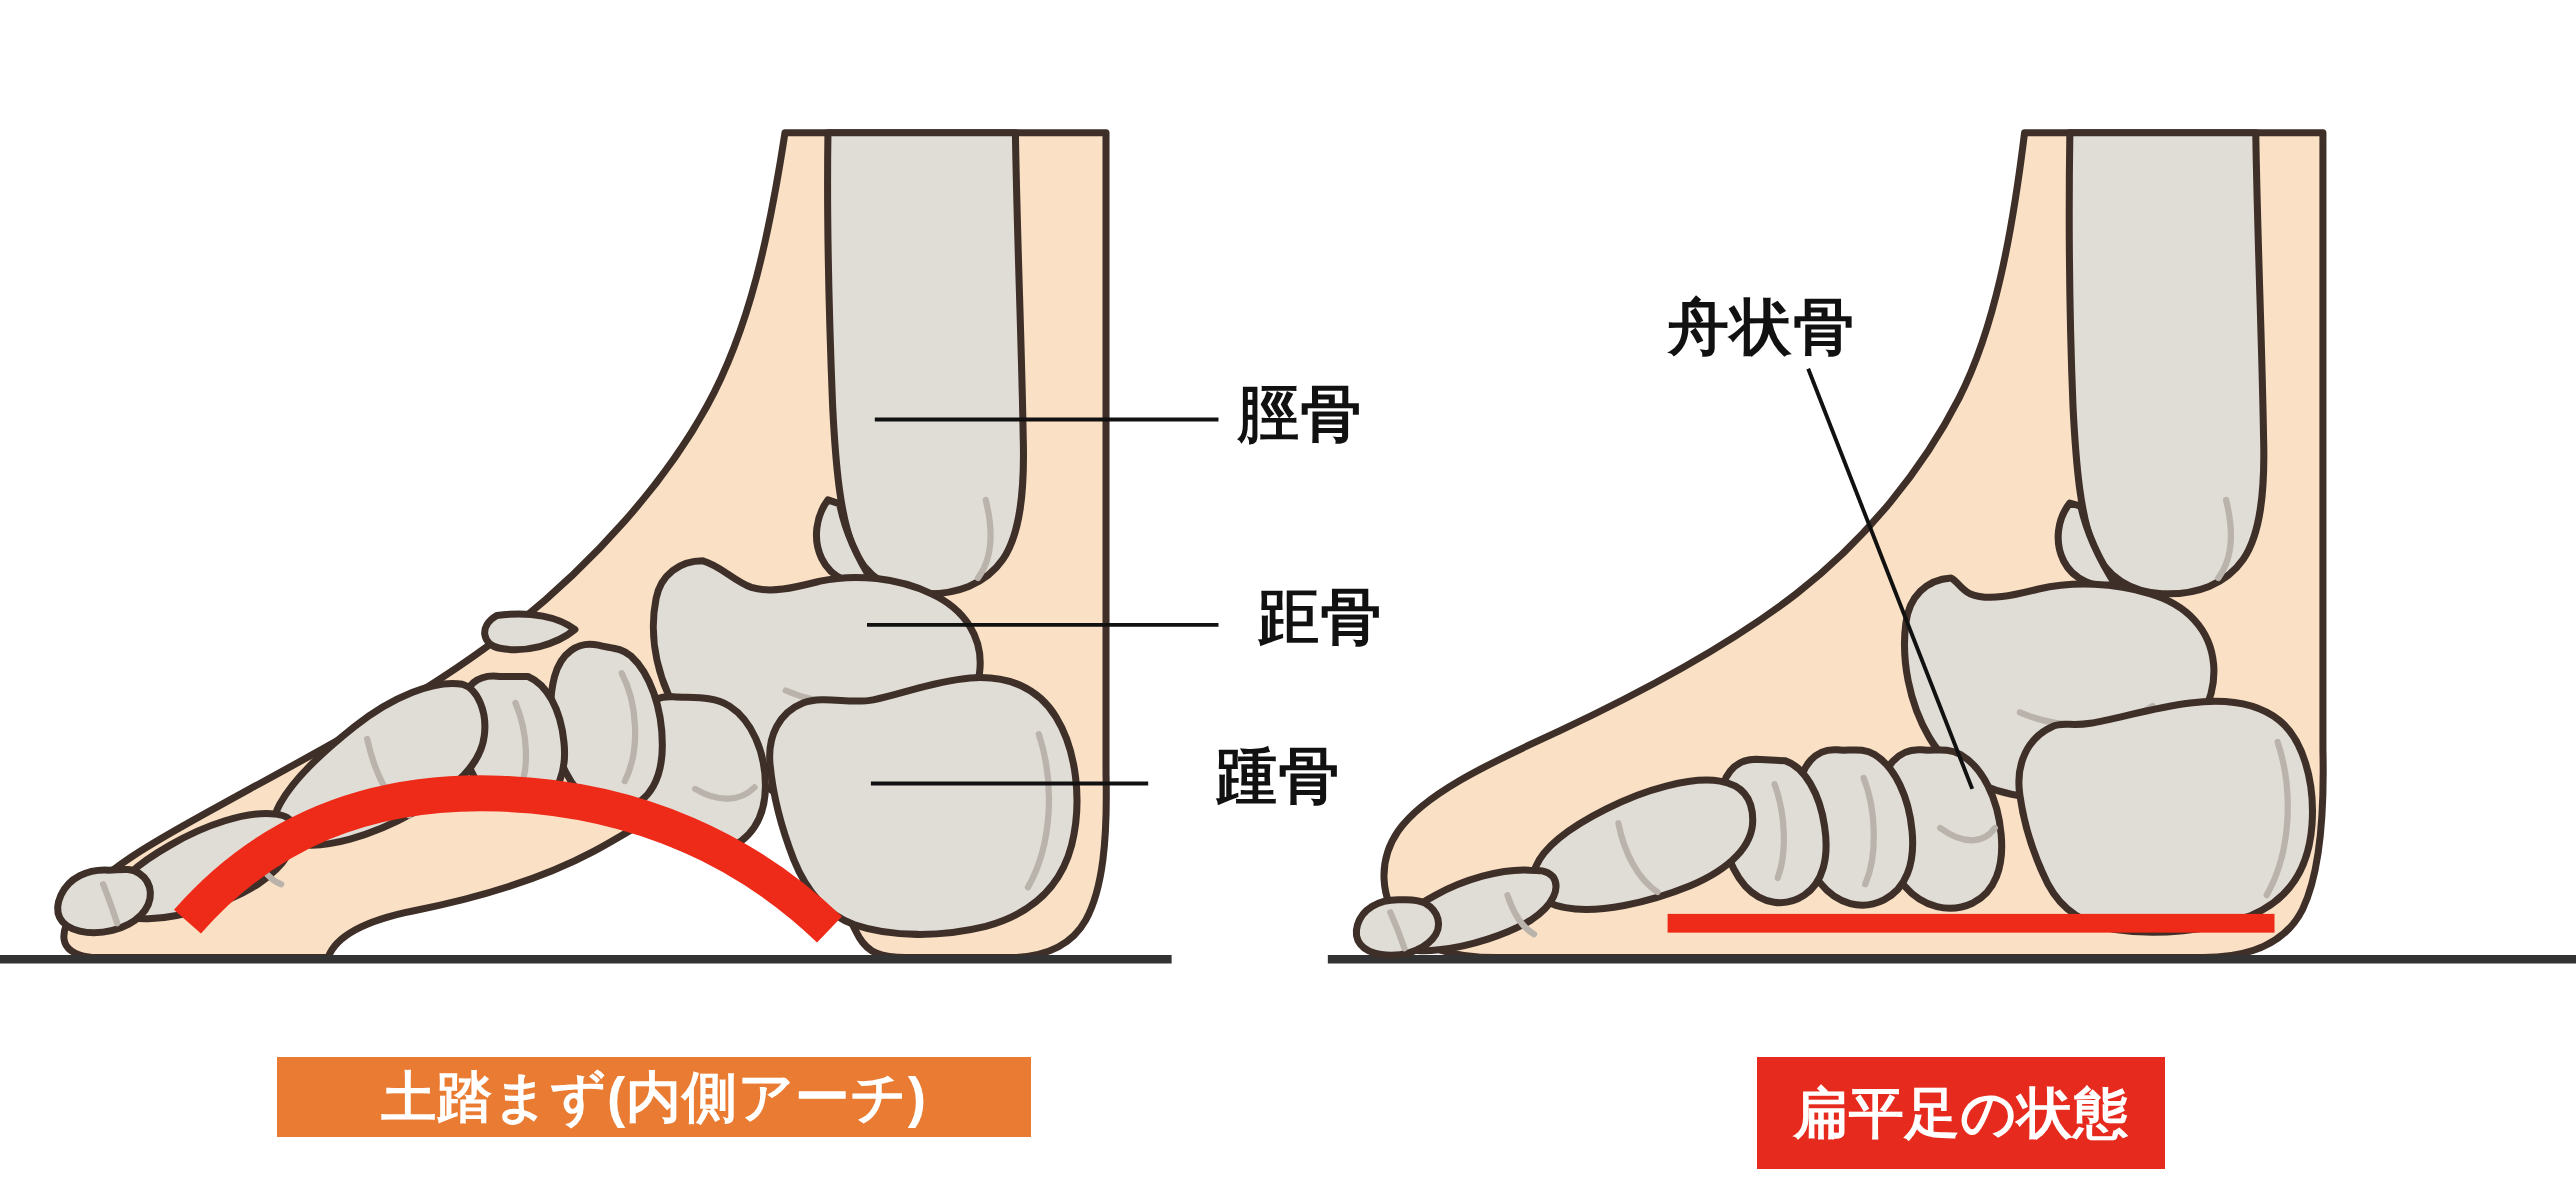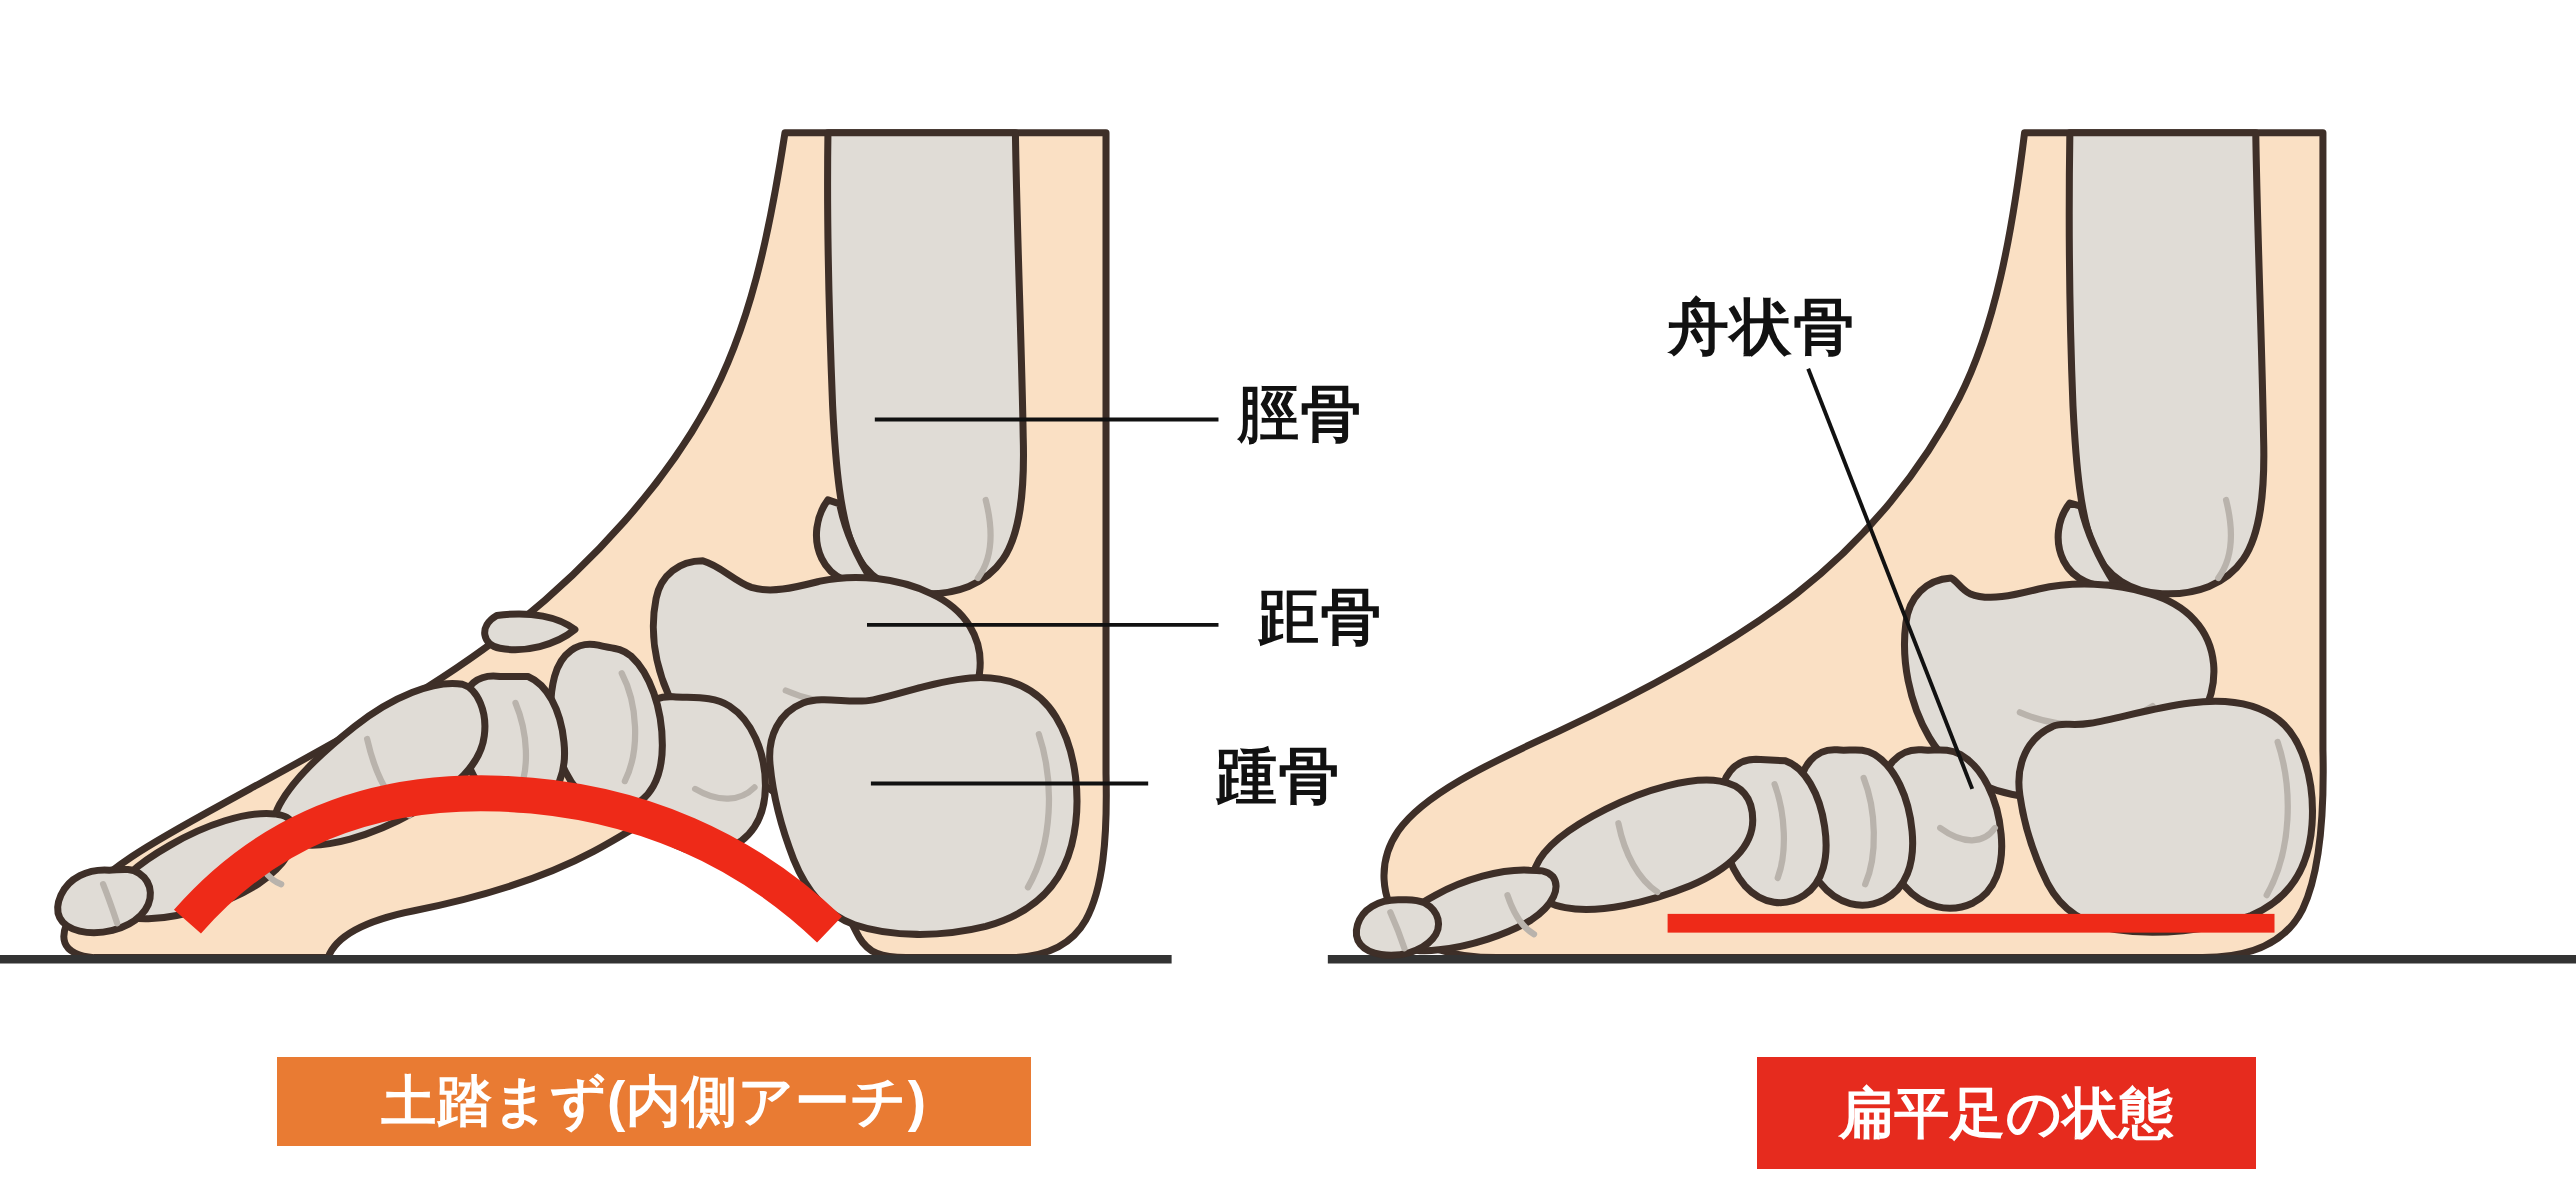--- a/index.html
+++ b/index.html
@@ -7,22 +7,22 @@
        font-family:"Liberation Sans","DejaVu Sans",sans-serif;}
   #stage{position:absolute;left:0;top:0;width:2576px;height:1199px;background:#fff;}
   svg.art{position:absolute;left:0;top:0;width:2576px;height:1199px;}
 
   .bone-label{position:absolute;font-size:61px;font-weight:700;color:#111111;
               letter-spacing:1.6px;white-space:nowrap;line-height:1;}
 
   .caption{position:absolute;display:flex;align-items:center;justify-content:center;
            color:#ffffff;font-size:55px;font-weight:700;letter-spacing:0.8px;
            white-space:nowrap;line-height:1;}
-  .cap-arch{left:277px;top:1057px;width:754px;height:89px;background:#E97B33;}
-  .cap-flat{left:1757px;top:1057px;width:499px;height:112px;background:#E62B1E;}
+  .cap-arch{left:277px;top:1057px;width:754px;height:80px;background:#E97B33;}
+  .cap-flat{left:1757px;top:1057px;width:408px;height:112px;background:#E62B1E;}
 </style>
 </head>
 <body>
 
 <div id="stage">
 
   <svg class="art" viewBox="0 0 3298 1535">
     <defs>
       <style>
         .sk{fill:#FAE0C4;stroke:#3E2F28;stroke-width:9;stroke-linejoin:round;stroke-linecap:round;}

